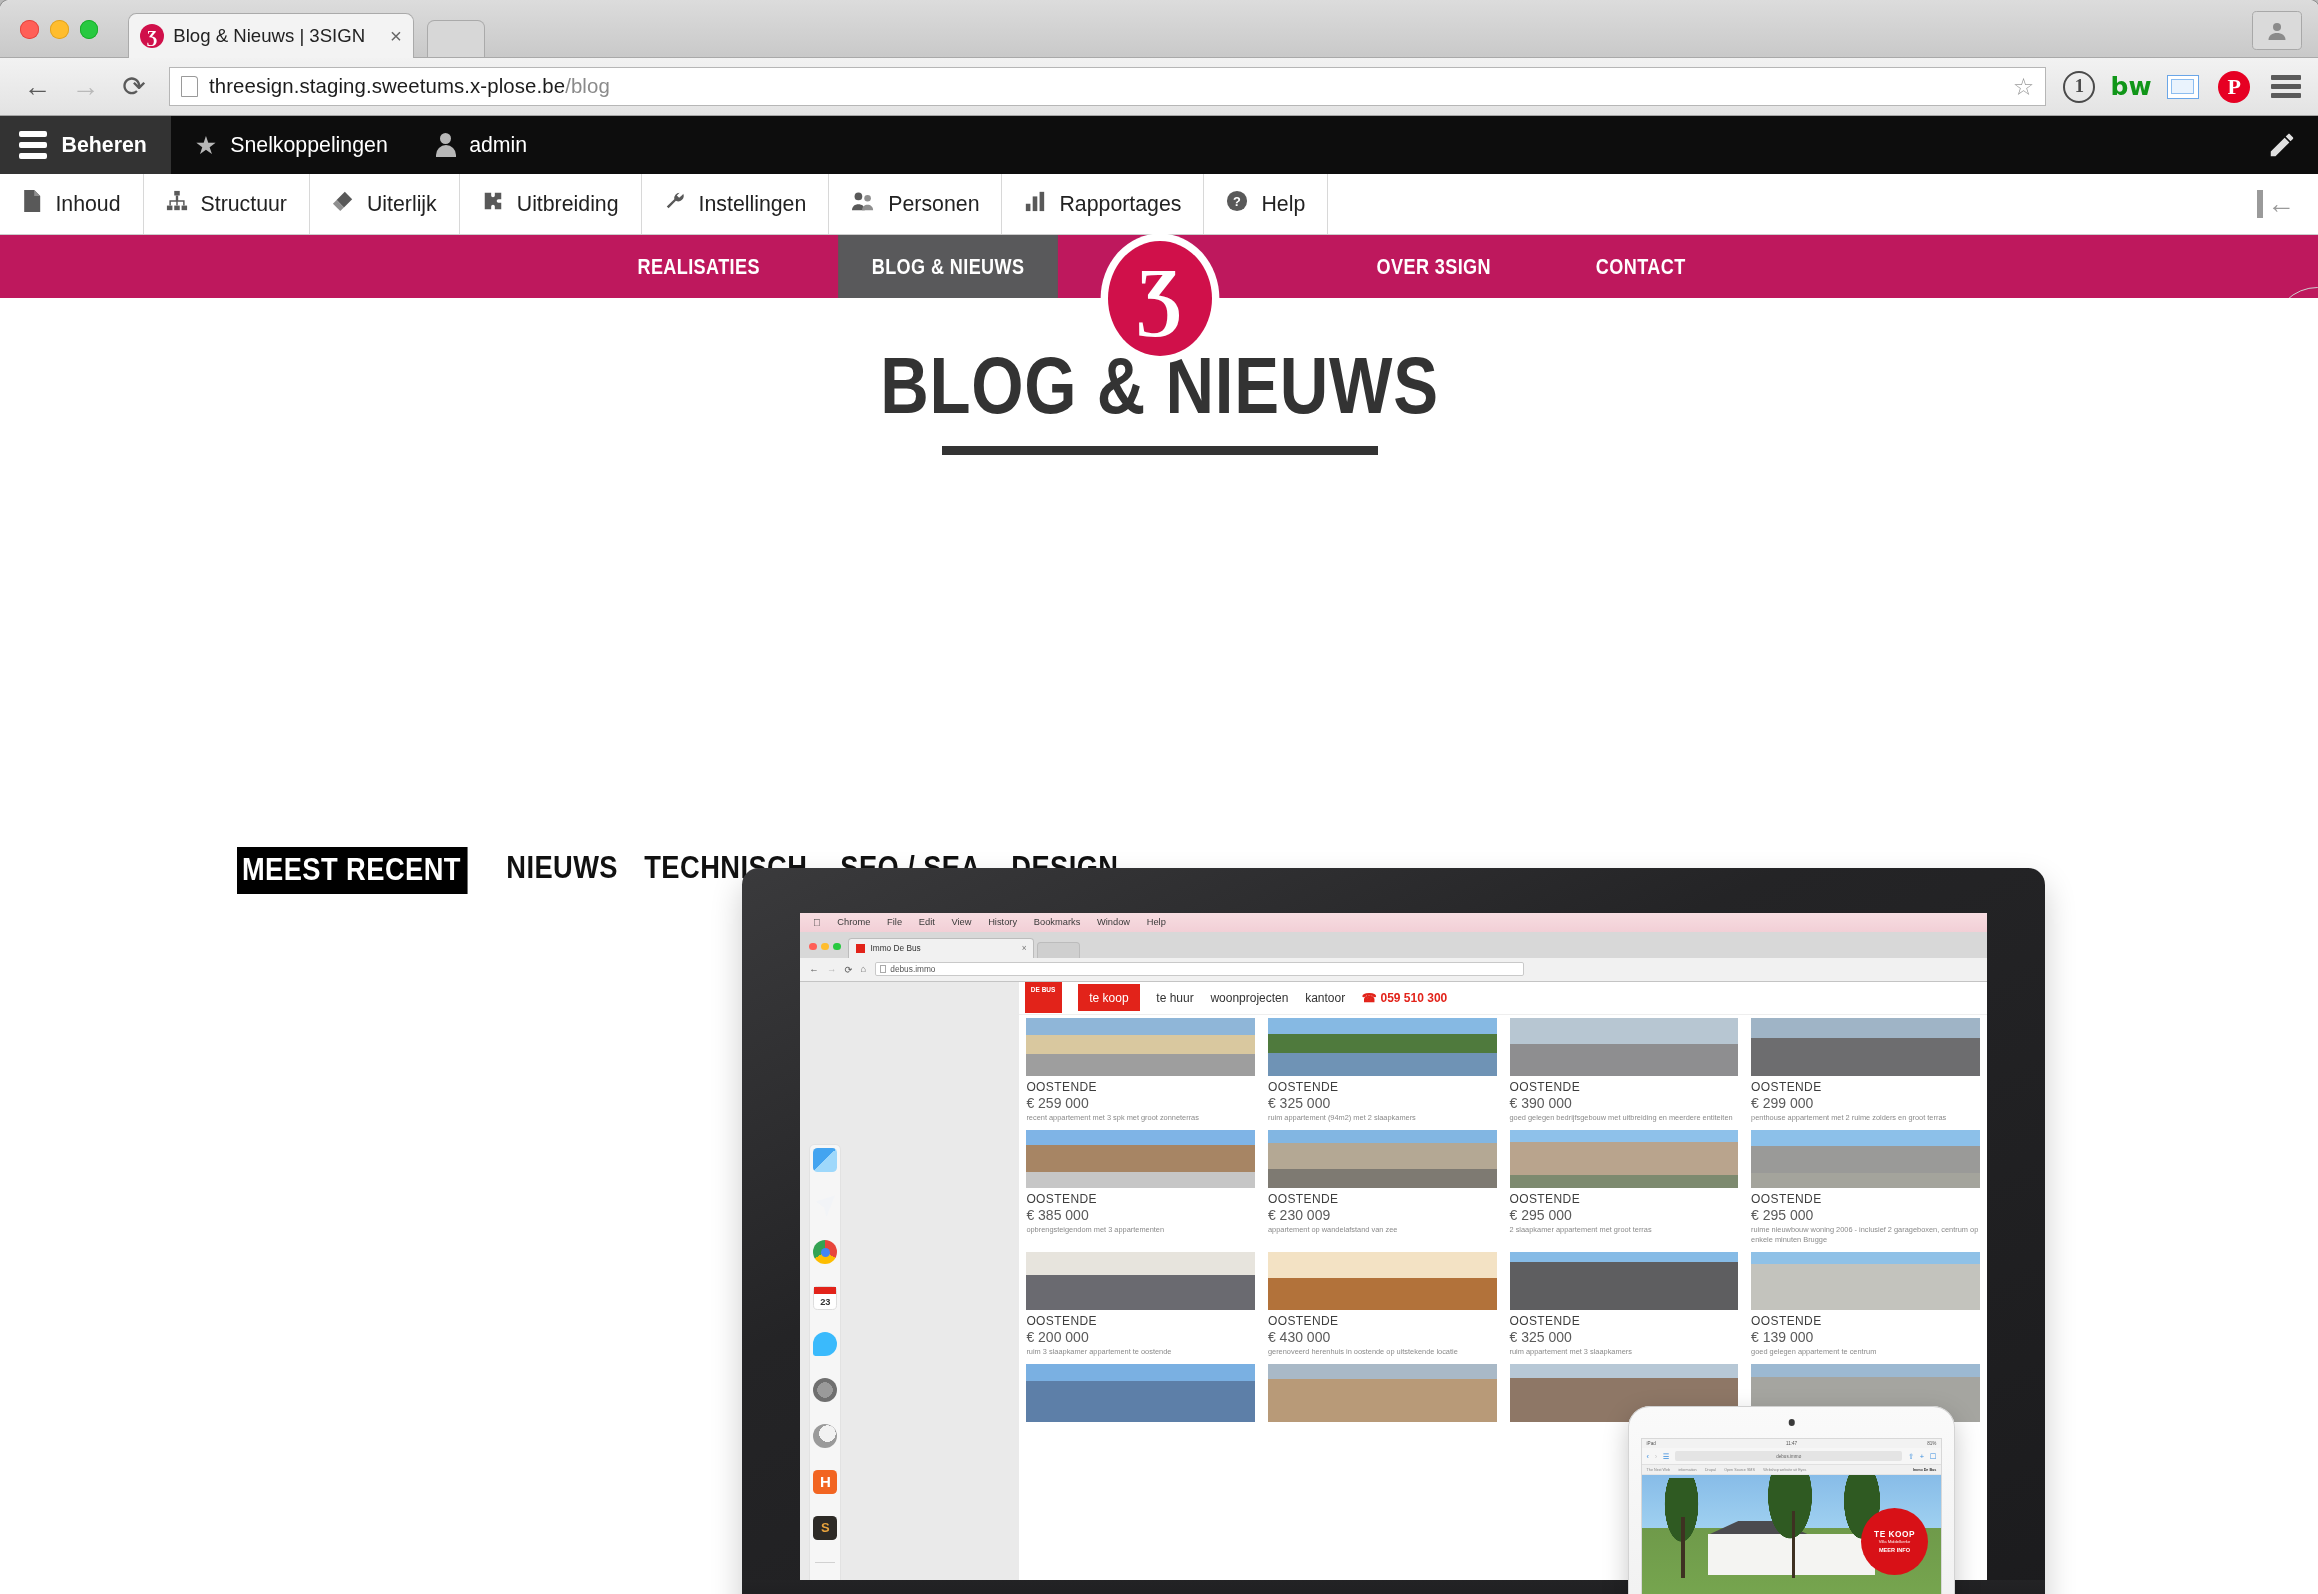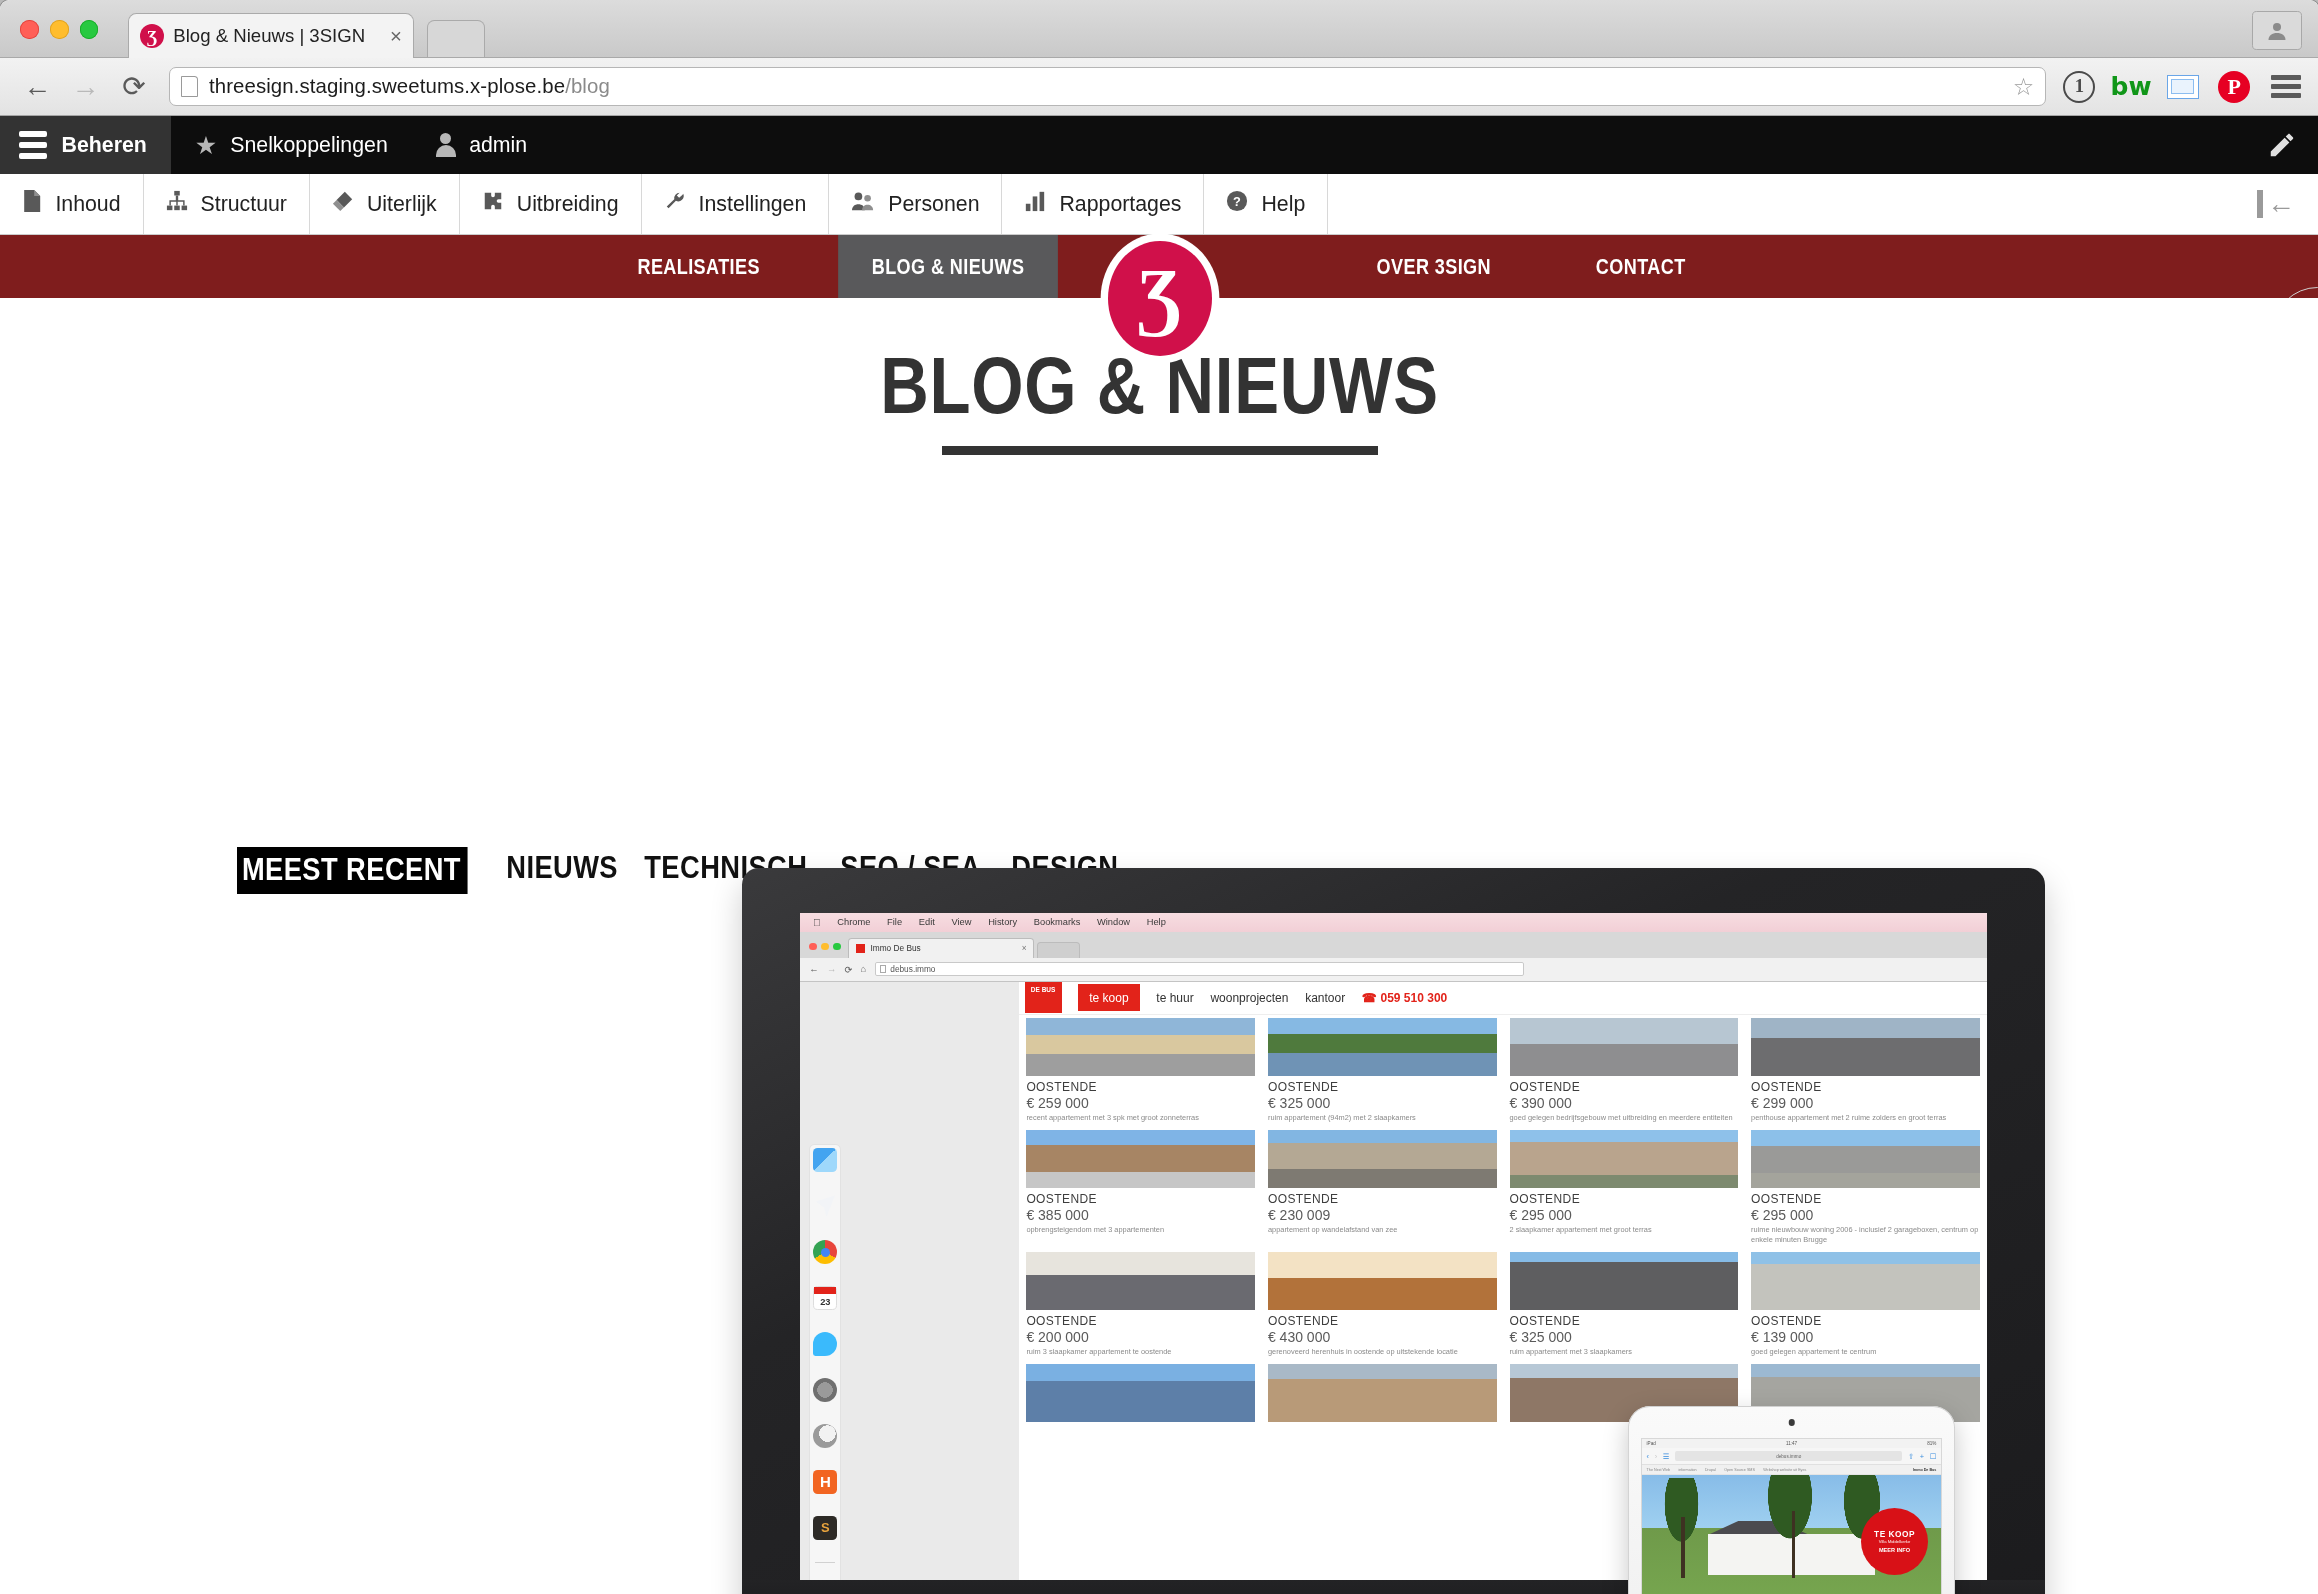--- a/index.html
+++ b/index.html
@@ -82,21 +82,21 @@
     display: flex; align-items: center; padding: 0 16.7px;
   }
   .nav-btn {
     width: 41px; height: 41px; margin-right: 7.4px;
     display: flex; align-items: center; justify-content: center;
     font-size: 28px; color: #5a5a5a;
   }
   .nav-btn.disabled { color: #b9b9b9; }
   .omnibox {
     flex: 1; height: 39px; margin: 0 13px 0 7.4px;
-    background: #fff; border: 0.9px solid #b6b6b6; border-radius: 7px;
+    background: #fff; border: 0.9px solid #b6b6b6; border-radius: 0;
     display: flex; align-items: center; padding: 0 11px;
   }
   .page-icon {
     width: 16.7px; height: 20.4px; flex: none; margin-right: 11px;
     border: 0.9px solid #9a9a9a; background: #fff;
     border-radius: 0.9px 3.7px 0.9px 0.9px;
   }
   .url { font-size: 20.4px; color: #1c1c1c; letter-spacing: 0.1px; }
   .url .dim { color: #8a8a8a; }
   .star { margin-left: auto; font-size: 24px; color: #9a9a9a; }
@@ -172,21 +172,21 @@
   .atab .gl { font-size: 22px; color: #4a4a4a; }
   .collapse-icon {
     position: absolute; right: 24px; top: 50%; transform: translateY(-50%);
     display: flex; align-items: center; gap: 3.7px;
   }
   .collapse-icon .bar { width: 6.5px; height: 28px; background: #9a9a9a; }
   .collapse-icon .arw { font-size: 28px; color: #9a9a9a; line-height: 1; }
 
   
   .site-nav {
-    height: 63px; background: #7f1d1d; position: relative;
+    height: 63px; background: #be185d; position: relative;
     display: flex; align-items: stretch; justify-content: center;
   }
   .nav-link {
     display: flex; align-items: center; padding: 0 41px;
     color: #fff; font-size: 22px; font-weight: bold;
     letter-spacing: 0.5px; white-space: nowrap;
     font-family: "Liberation Sans Narrow", "Liberation Sans", sans-serif;
     transform: scaleX(.82); transform-origin: center;
   }
   .nav-link.active { background: #59595b; }

